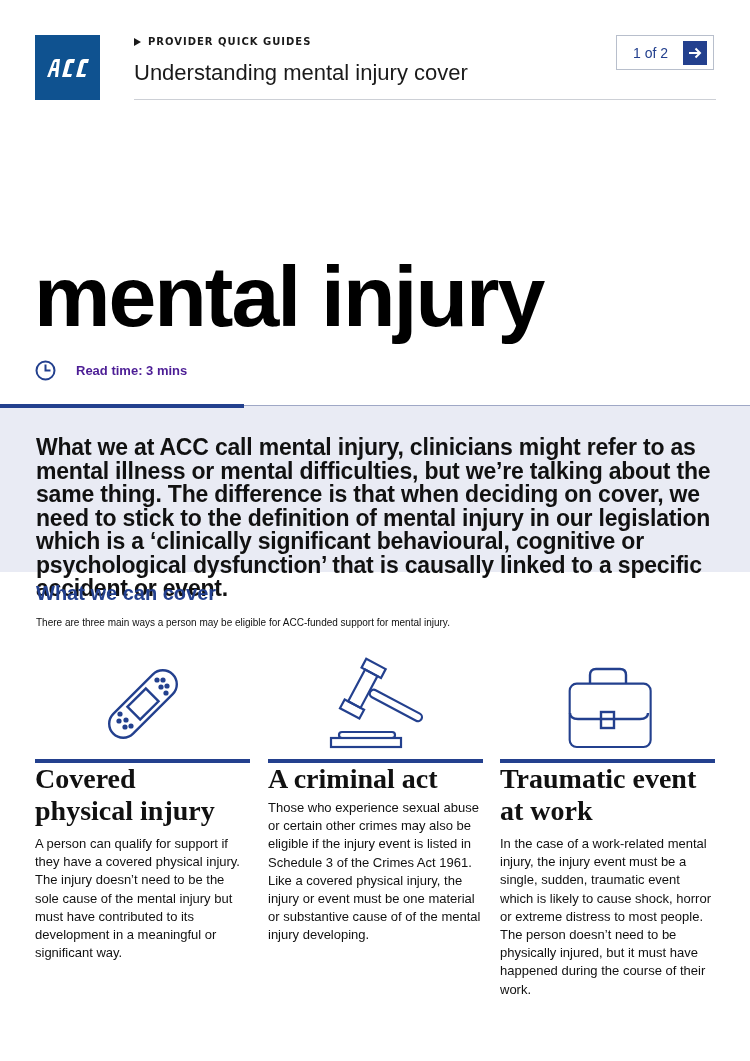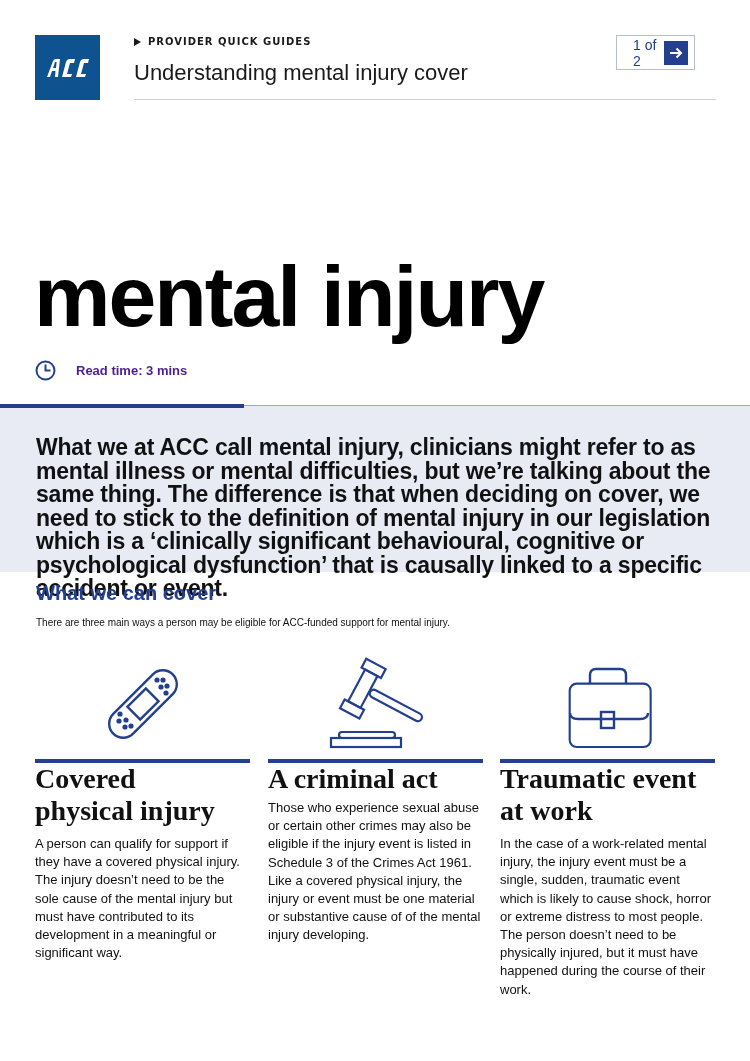--- a/index.html
+++ b/index.html
@@ -7,21 +7,21 @@
   body { font-family: "DejaVu Sans", "Liberation Sans", sans-serif; color: #111; position: relative; }
 
   .logo { position: absolute; left: 35px; top: 35px; width: 65px; height: 65px; background: #0f5290; display: flex; align-items: center; justify-content: center; }
   .logo svg { width: 46px; height: 22px; }
 
   .eyebrow { position: absolute; left: 134px; top: 36px; font-size: 10px; font-weight: bold; letter-spacing: 1px; color: #1a1a1a; display: flex; align-items: center; gap: 7px; }
   .eyebrow .tri { width: 0; height: 0; border-top: 4px solid transparent; border-bottom: 4px solid transparent; border-left: 7px solid #1a1a1a; }
   .subtitle { position: absolute; left: 134px; top: 60px; font-size: 22px; color: #1a1a1a; font-family: "Liberation Sans", sans-serif; }
   .header-rule { position: absolute; left: 134px; top: 99px; width: 582px; height: 1px; background: #cdd0d6; }
 
-  .pager { position: absolute; left: 616px; top: 35px; width: 79px; height: 35px; border: 1px solid #b8bfcc; display: flex; align-items: center; }
+  .pager { position: absolute; left: 616px; top: 35px; width: 98px; height: 35px; border: 1px solid #b8bfcc; display: flex; align-items: center; }
   .pager .count { font-size: 14px; color: #23408e; font-family: "Liberation Sans", sans-serif; margin-left: 16px; flex: 1; }
   .pager .next { width: 24px; height: 24px; background: #23408e; margin-right: 6px; display: flex; align-items: center; justify-content: center; }
 
   .title { position: absolute; left: 34px; top: 142px; font-size: 86px; line-height: 103px; font-weight: bold; letter-spacing: -2px; color: #000; font-family: "Liberation Sans", sans-serif; }
 
   .readtime { position: absolute; left: 35px; top: 360px; display: flex; align-items: center; gap: 20px; color: #4c1d95; font-size: 13px; font-weight: bold; font-family: "Liberation Sans", sans-serif; }
 
   .intro { position: absolute; left: 0; top: 405px; width: 750px; height: 167px; background: #e9ebf4; border-top: 1px solid #9fa8c6; }
   .intro .accent { position: absolute; left: 0; top: -2px; width: 244px; height: 4px; background: #23408e; }
   .intro p { position: absolute; left: 36px; top: 30px; width: 690px; font-size: 23px; line-height: 23.5px; font-weight: bold; color: #111; font-family: "Liberation Sans", sans-serif; letter-spacing: -0.2px; }

